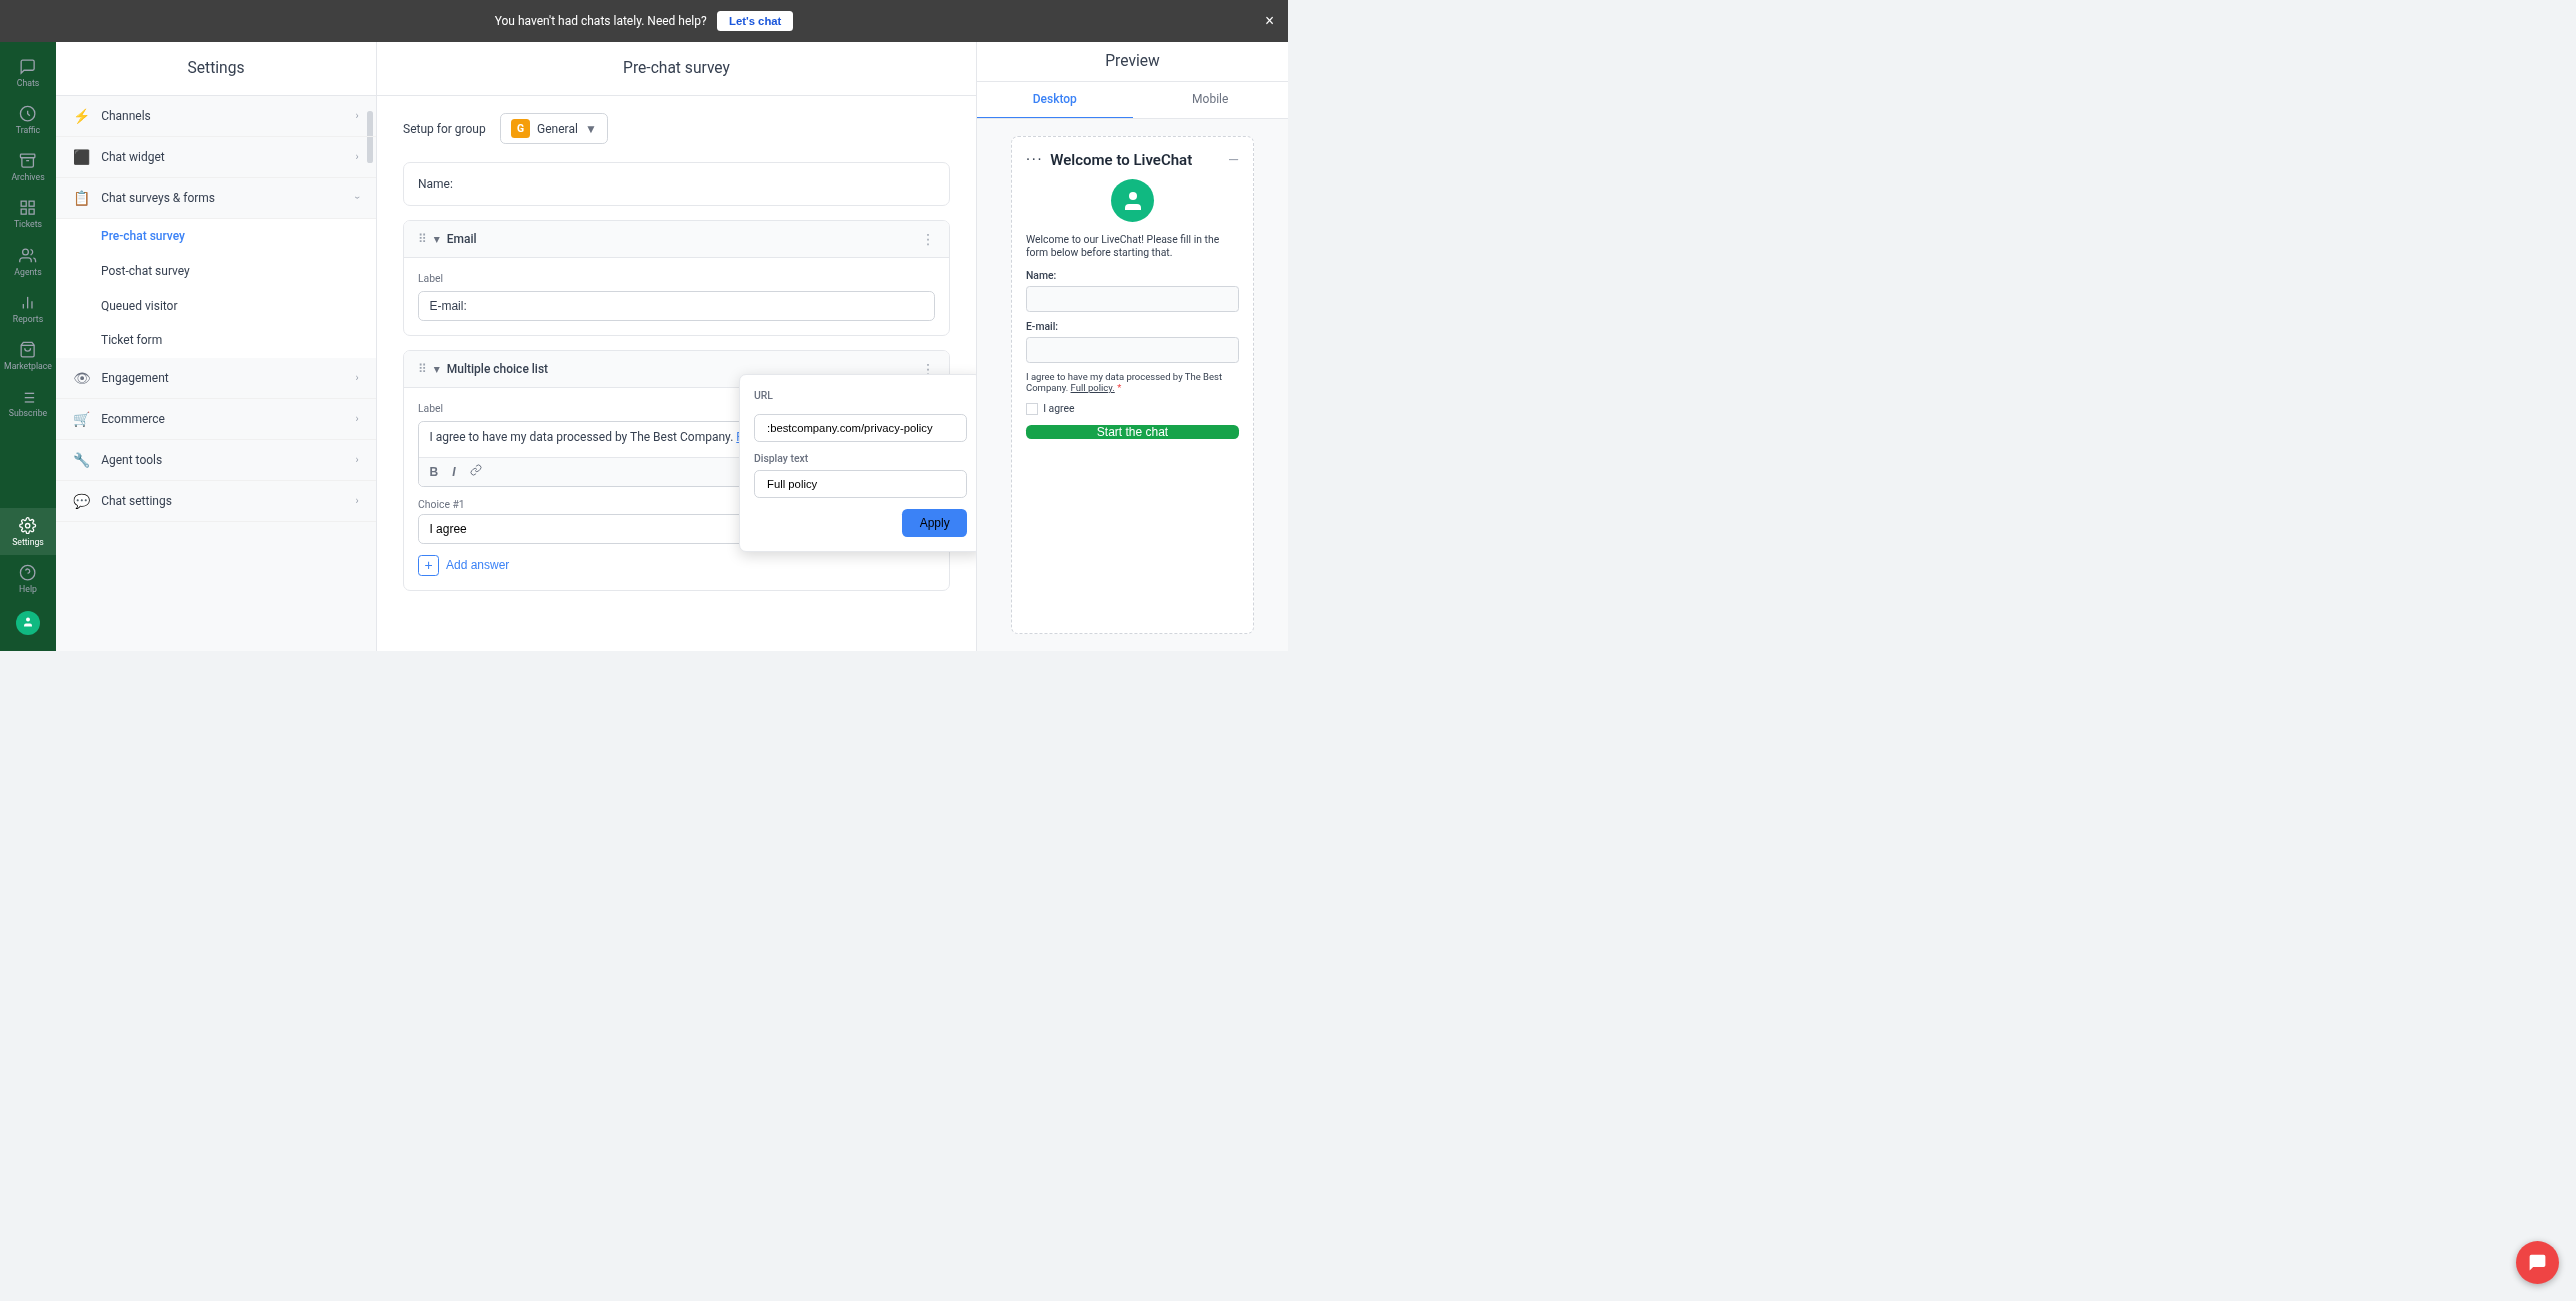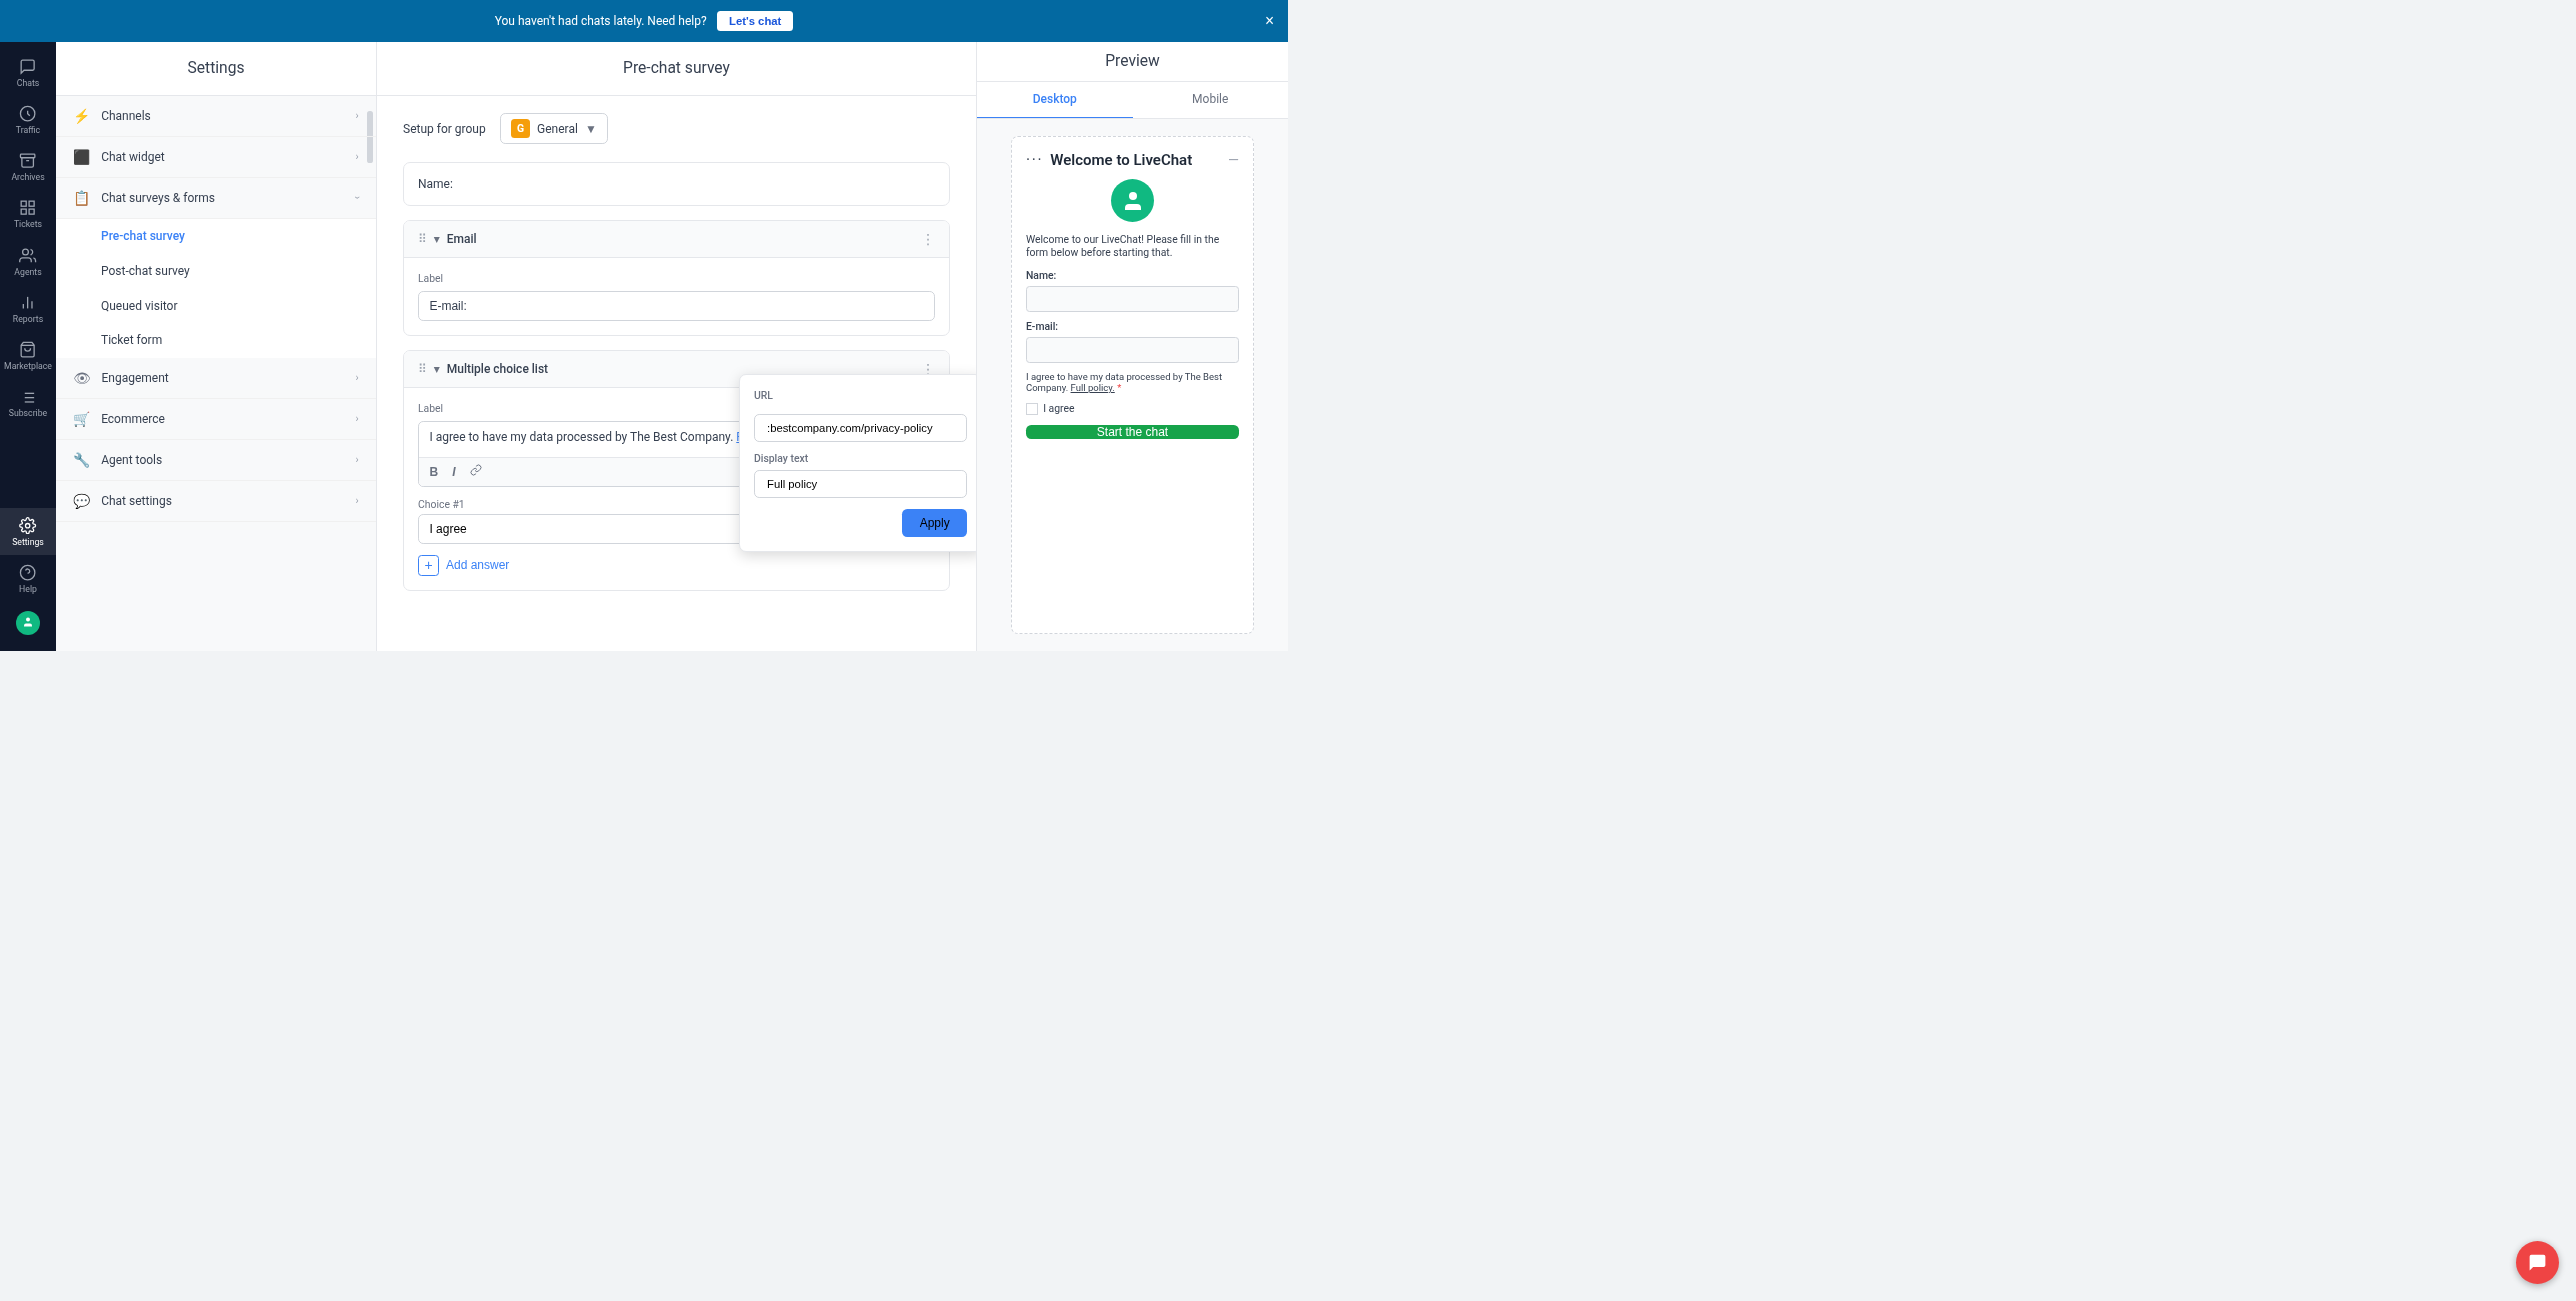--- a/index.html
+++ b/index.html
@@ -1,20 +1,20 @@
 <!DOCTYPE html>
 <html style="font-size:14px"><head>
   <meta charset="utf-8">
   <style>
     * { box-sizing: border-box; margin: 0; padding: 0; }
     body { font-family: -apple-system, BlinkMacSystemFont, 'Segoe UI', Roboto, sans-serif; background: #f1f3f5; overflow: hidden; width: 1288px; height: 651px; }
 
     
     .top-banner {
-      background: #0369a1;
+      background: #404040;
       color: white;
       display: flex;
       align-items: center;
       justify-content: center;
       height: 42px;
       font-size: 12px;
       position: relative;
     }
     .top-banner .banner-text { margin-right: 10.4px; }
     .banner-btn {
@@ -41,21 +41,21 @@
 
     
     .app-layout {
       display: flex;
       height: calc(651px - 42px);
     }
 
     
     .icon-sidebar {
       width: 56px;
-      background: #0f172a;
+      background: #14532d;
       display: flex;
       flex-direction: column;
       align-items: center;
       padding-top: 7px;
       flex-shrink: 0;
     }
     .icon-sidebar-item {
       display: flex;
       flex-direction: column;
       align-items: center;

